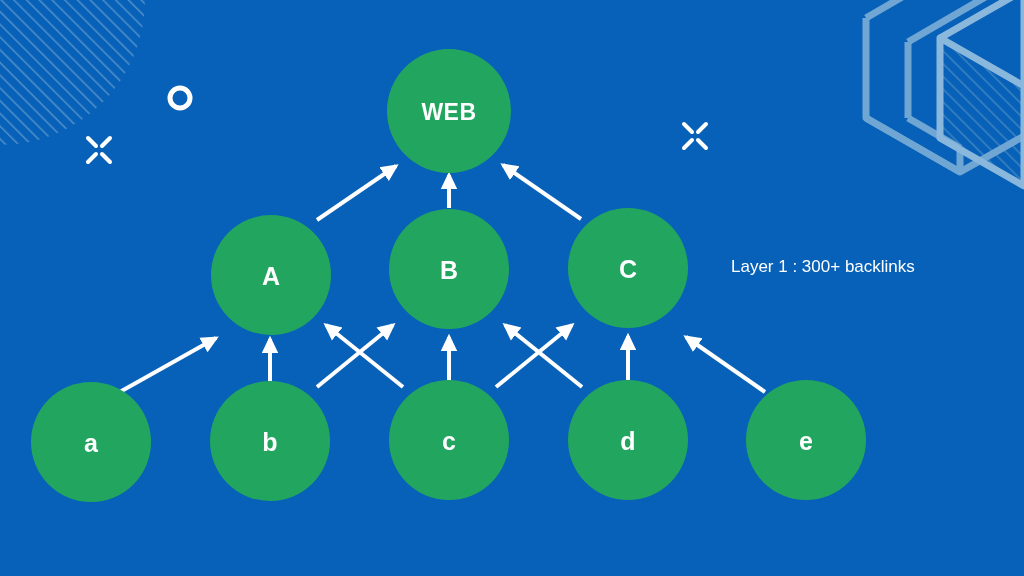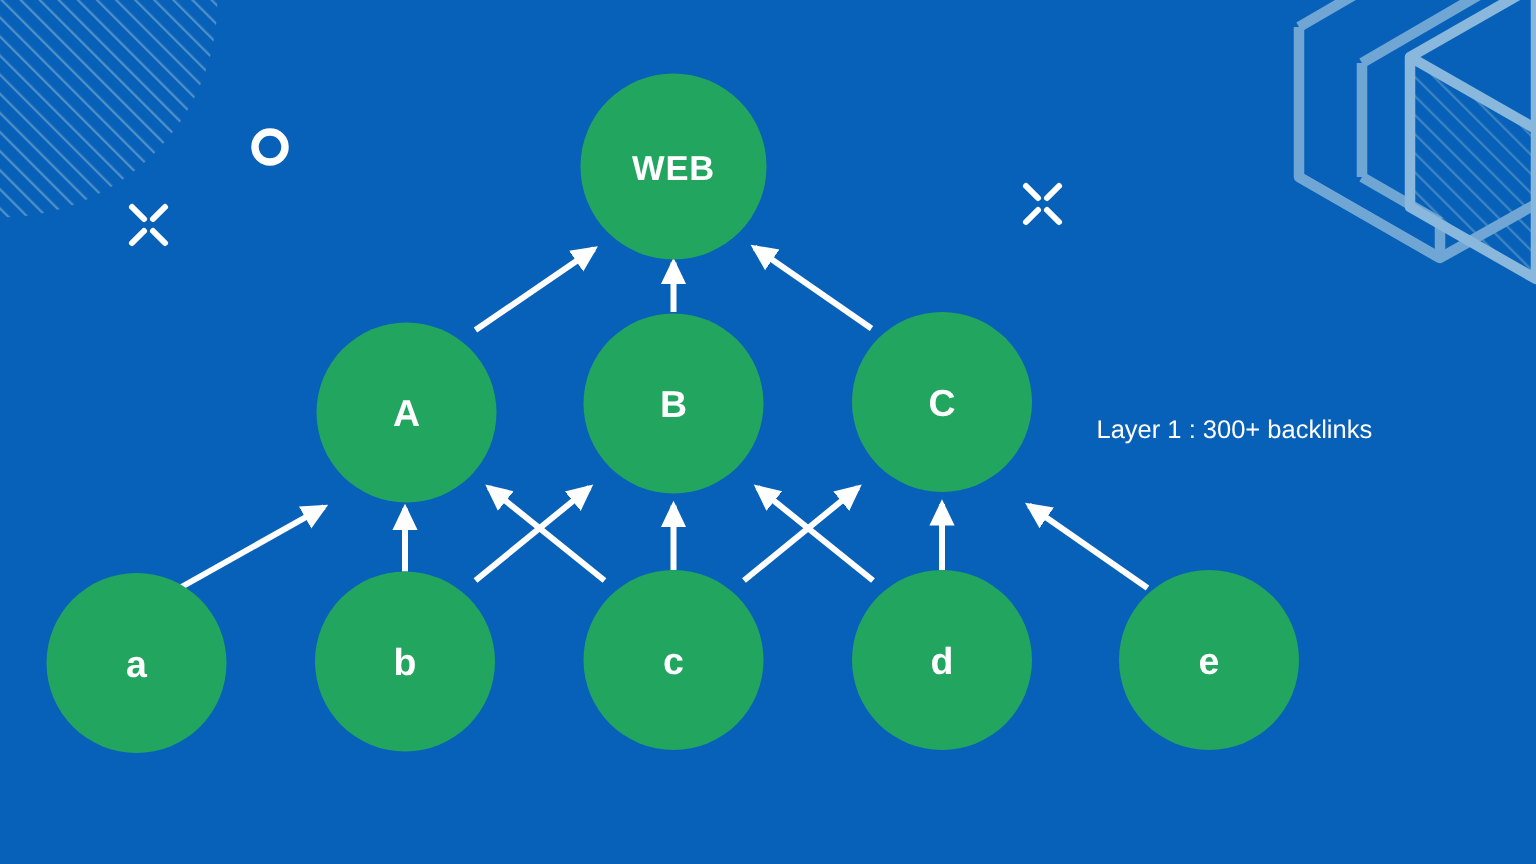--- a/index.html
+++ b/index.html
@@ -33,21 +33,21 @@
   .node-label.mid { font-size: 25px; }
   .node-label.small { font-size: 25px; }
   .side-text {
     position: absolute;
     color: #ffffff;
     font-family: "Liberation Sans", sans-serif;
     font-size: 17px;
     line-height: 25px;
     white-space: pre-line;
   }
-  #layer1-text { left: 731px; top: 254px; margin-top: 20px; }
+  #layer1-text { left: 731px; top: 254px; }
   #layer2-text { left: 872px; top: 401px; width: 145px; text-align: center; }
 </style>
 </head>
 <body>
 
 <div id="stage">
 
   <svg class="layer" viewBox="0 0 1024 576">
     <defs>
       <pattern id="hatch" width="9" height="9" patternUnits="userSpaceOnUse" patternTransform="rotate(-45)">

